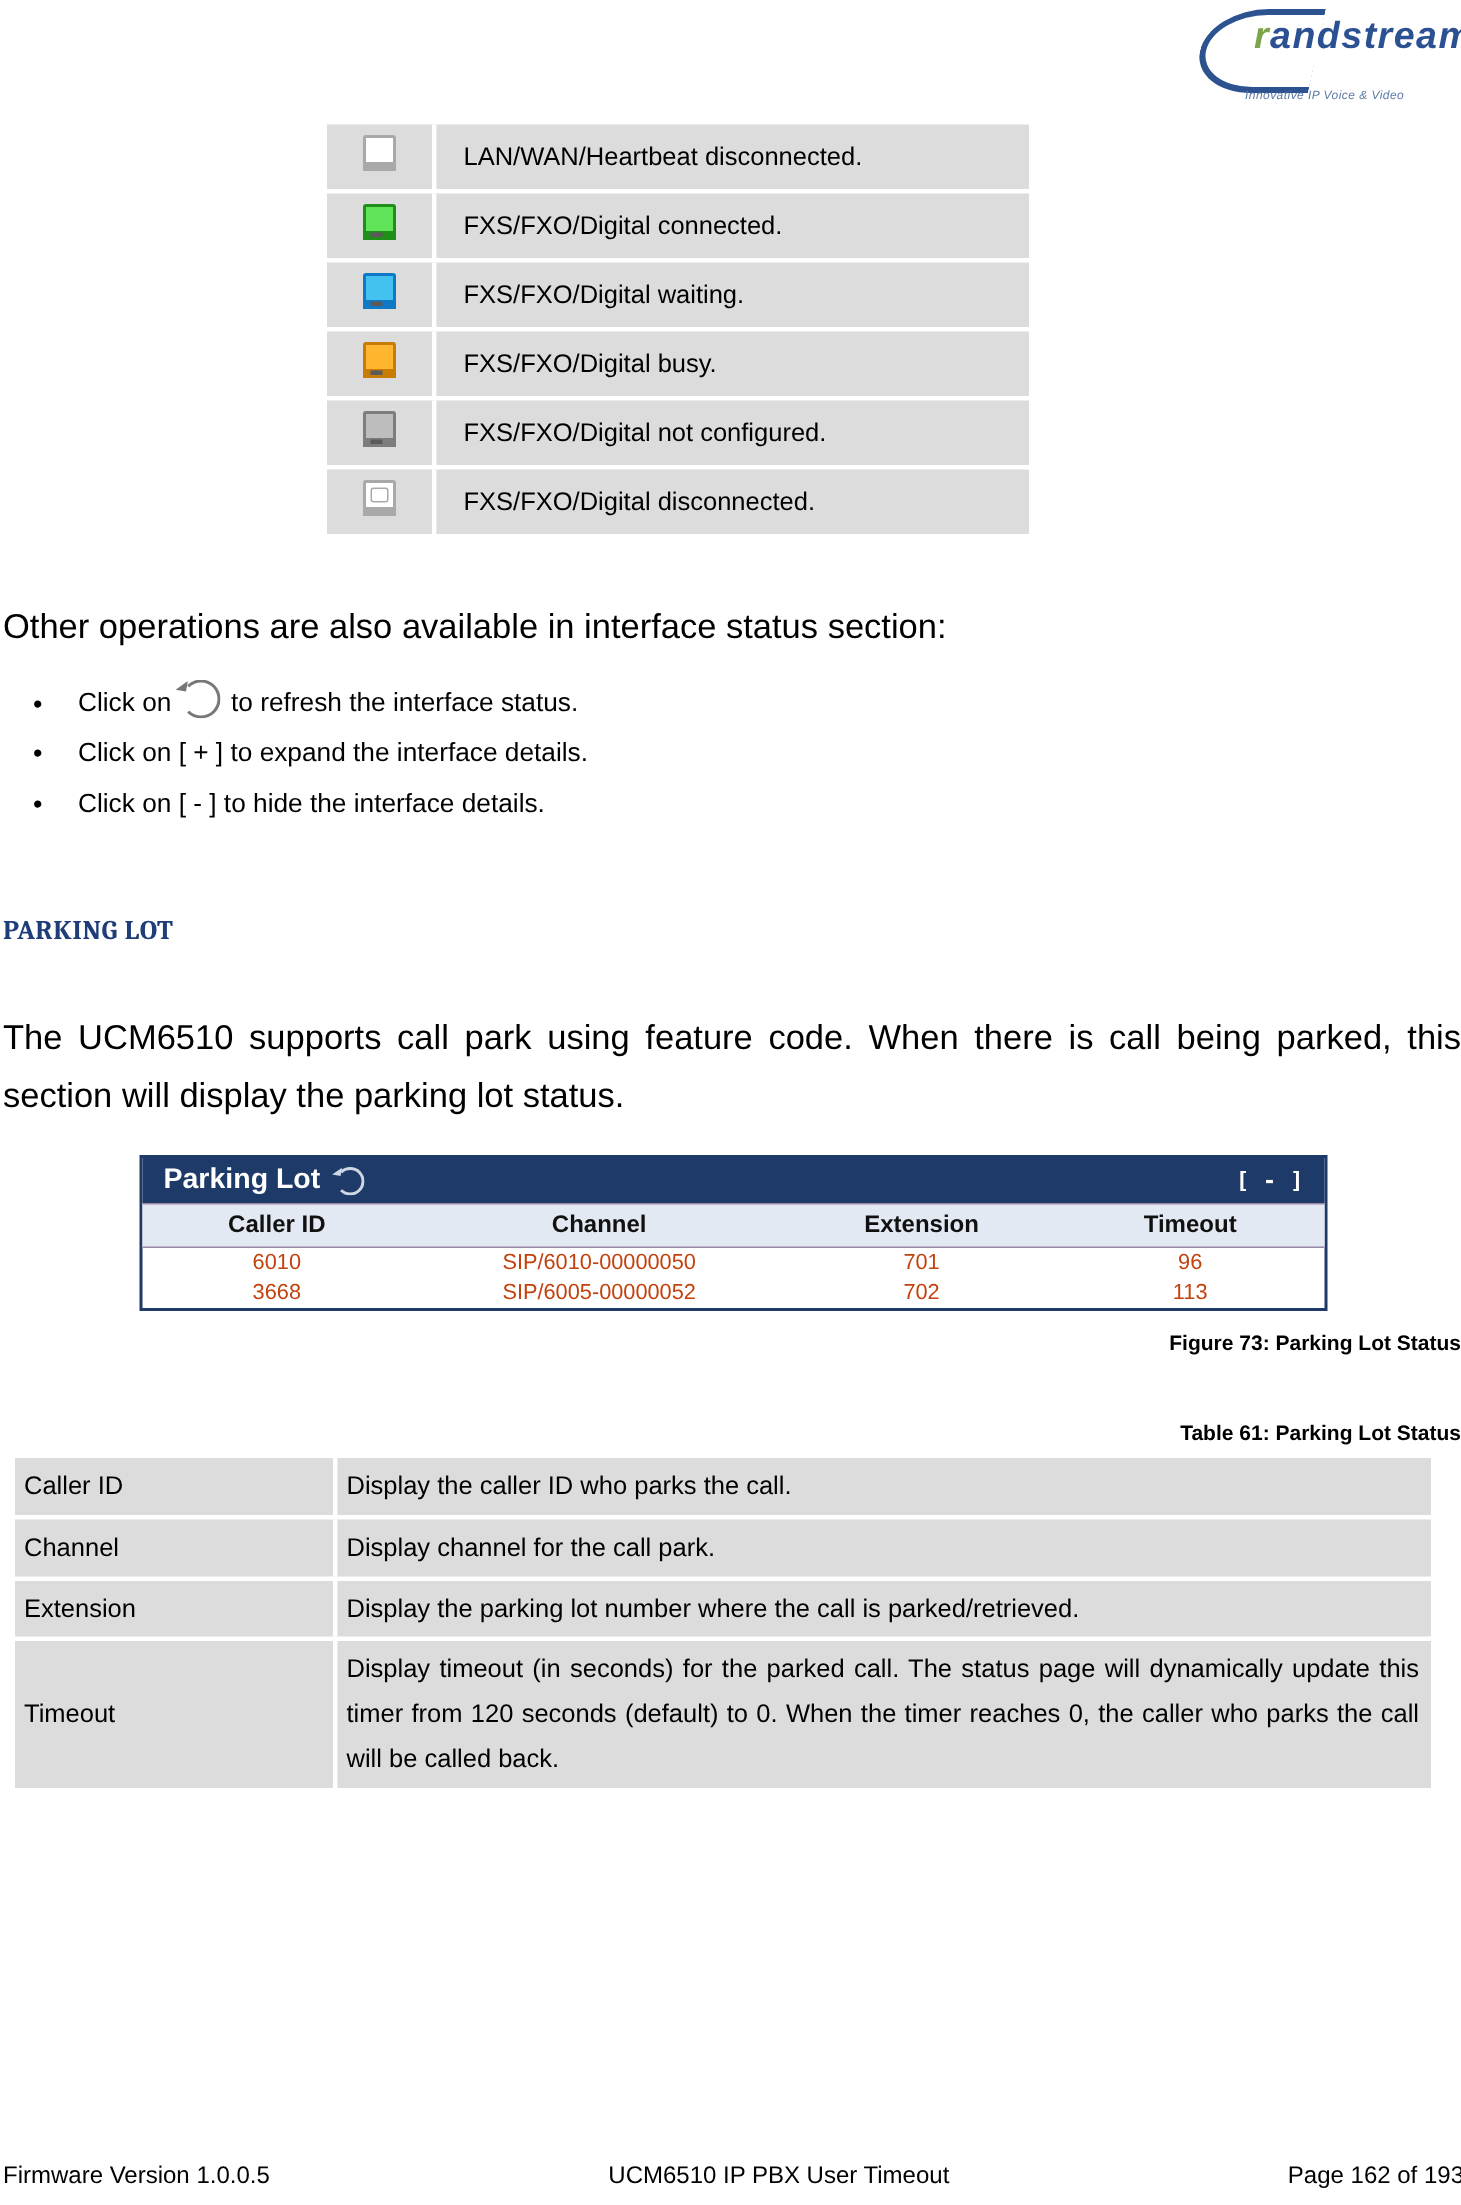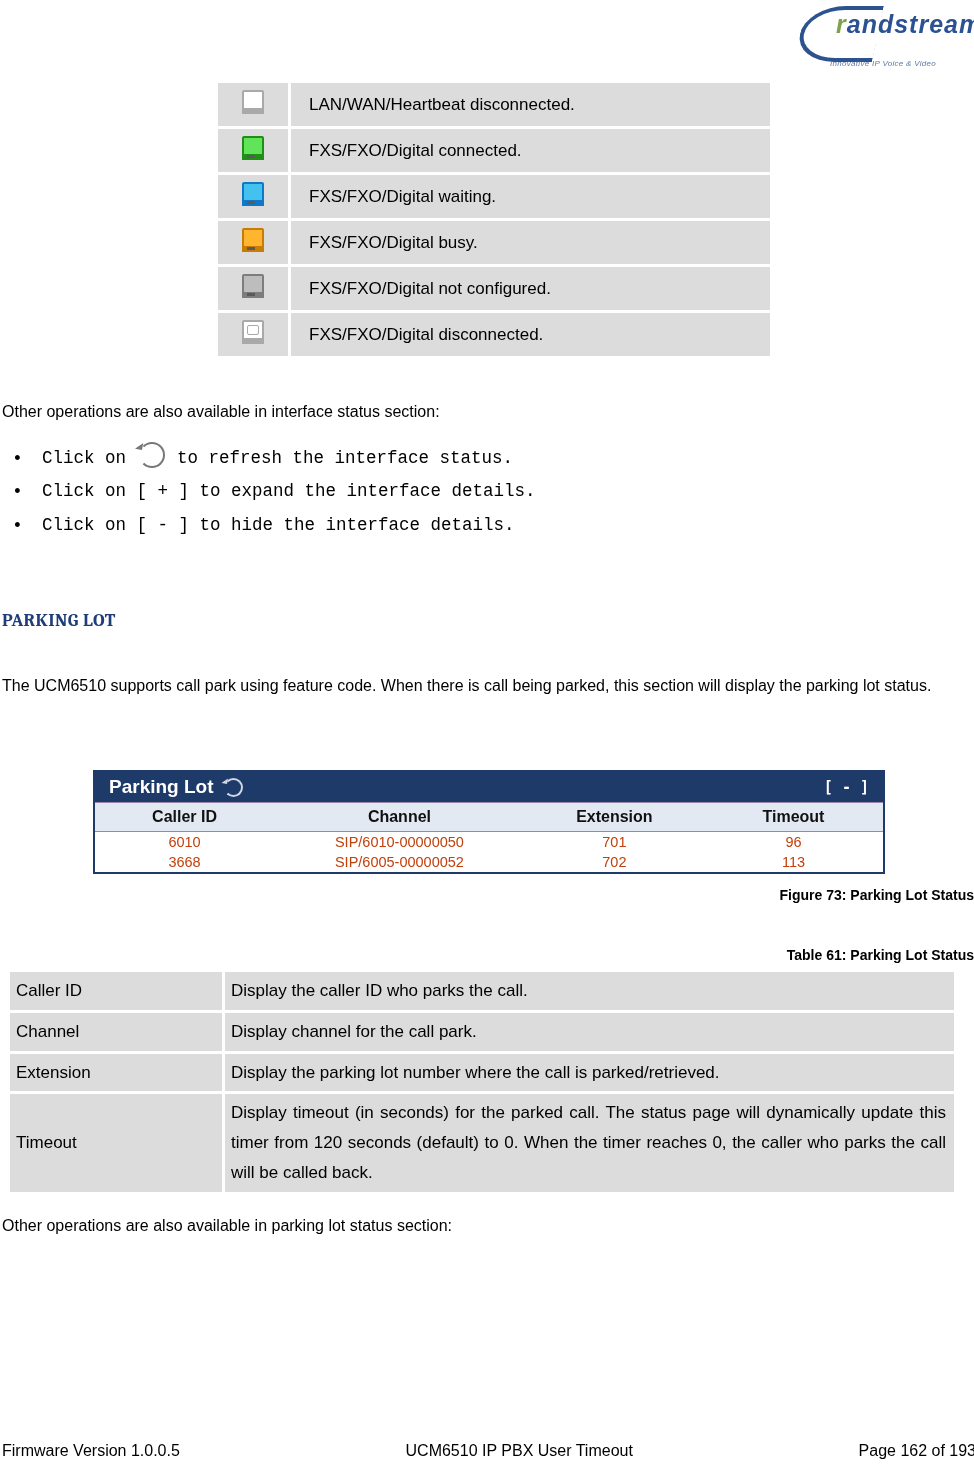--- a/index.html
+++ b/index.html
@@ -57,21 +57,21 @@
     font-size: 8px;
     color: #5d7aa6;
     font-style: italic;
     letter-spacing: 0.3px;
   }
 
   .status-table {
     position: absolute;
     top: 80px;
     left: 218px;
-    width: 552px;
+    width: 468px;
     border-collapse: separate;
     border-spacing: 0 3px;
   }
   .status-table td {
     background: #dcdcdc;
     padding: 0;
     font-size: 17px;
     vertical-align: middle;
     height: 43px;
   }
@@ -115,34 +115,33 @@
     content:'';
     position:absolute;
     left:3px;top:3px;width:10px;height:8px;
     border:1px solid #a9a9a9;
     border-radius:2px;
   }
 
   .body-text {
     position: absolute;
     left: 2px;
-    font-size: 16px;
+    font-size: 23px;
     line-height: 1.7;
   }
   #line-other-ops-1 { top: 398px; }
 
   ul.bullets {
     position: absolute;
     left: 2px;
     width: 940px;
-    margin: 0;
+    margin: 10px;
     padding: 0;
     list-style: none;
     font-size: 17.5px;
-    font-family: Liberation Mono, monospace;
   }
   #bullets-block { top: 442px; }
   ul.bullets li {
     position: relative;
     padding-left: 40px;
     line-height: 1.9;
   }
   ul.bullets li::before {
     content: "•";
     position: absolute;
@@ -358,21 +357,20 @@
       <td class="k">Extension</td>
       <td class="v">Display the parking lot number where the call is parked/retrieved.</td>
     </tr>
     <tr>
       <td class="k">Timeout</td>
       <td class="v">Display timeout (in seconds) for the parked call. The status page will dynamically update this timer from 120 seconds (default) to 0. When the timer reaches 0, the caller who parks the call will be called back.</td>
     </tr>
   </tbody>
     </table>
 
-  <div class="body-text" id="line-other-ops-2">Other operations are also available in parking lot status section:</div>
 
   <div class="footer">
     <span>Firmware Version 1.0.0.5</span>
     <span>UCM6510 IP PBX User Timeout</span>
     <span>Page 162 of 193</span>
   </div>
 
 </div>
 
 </body></html>

